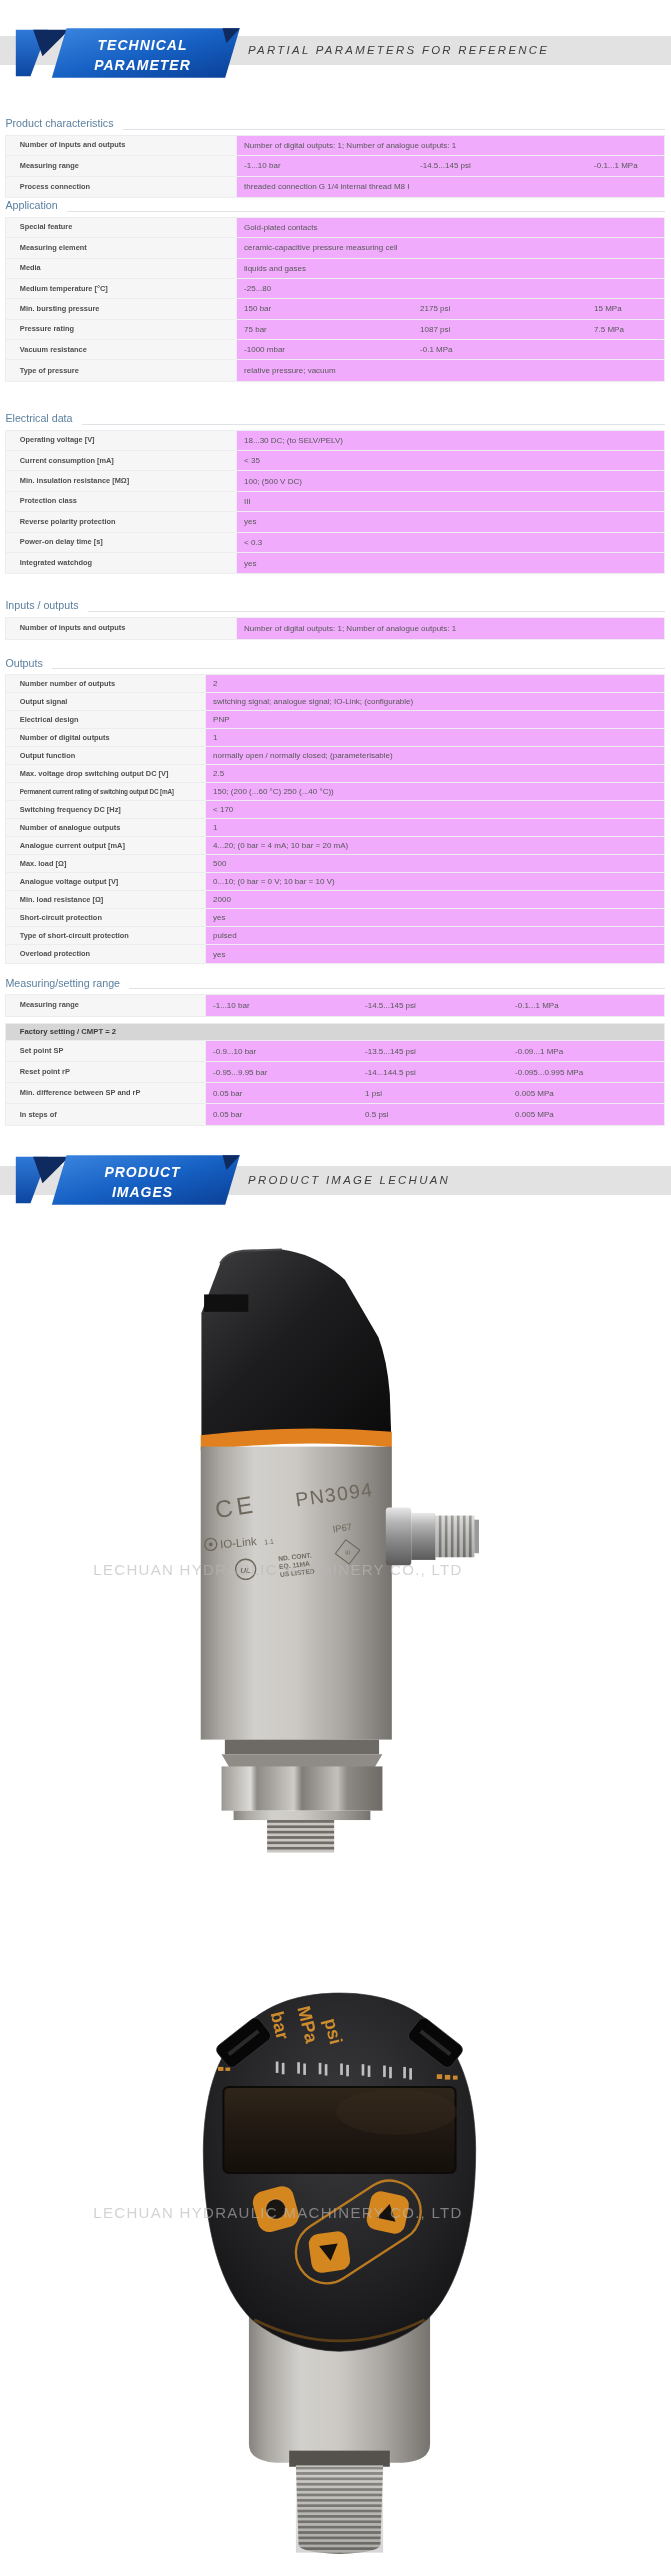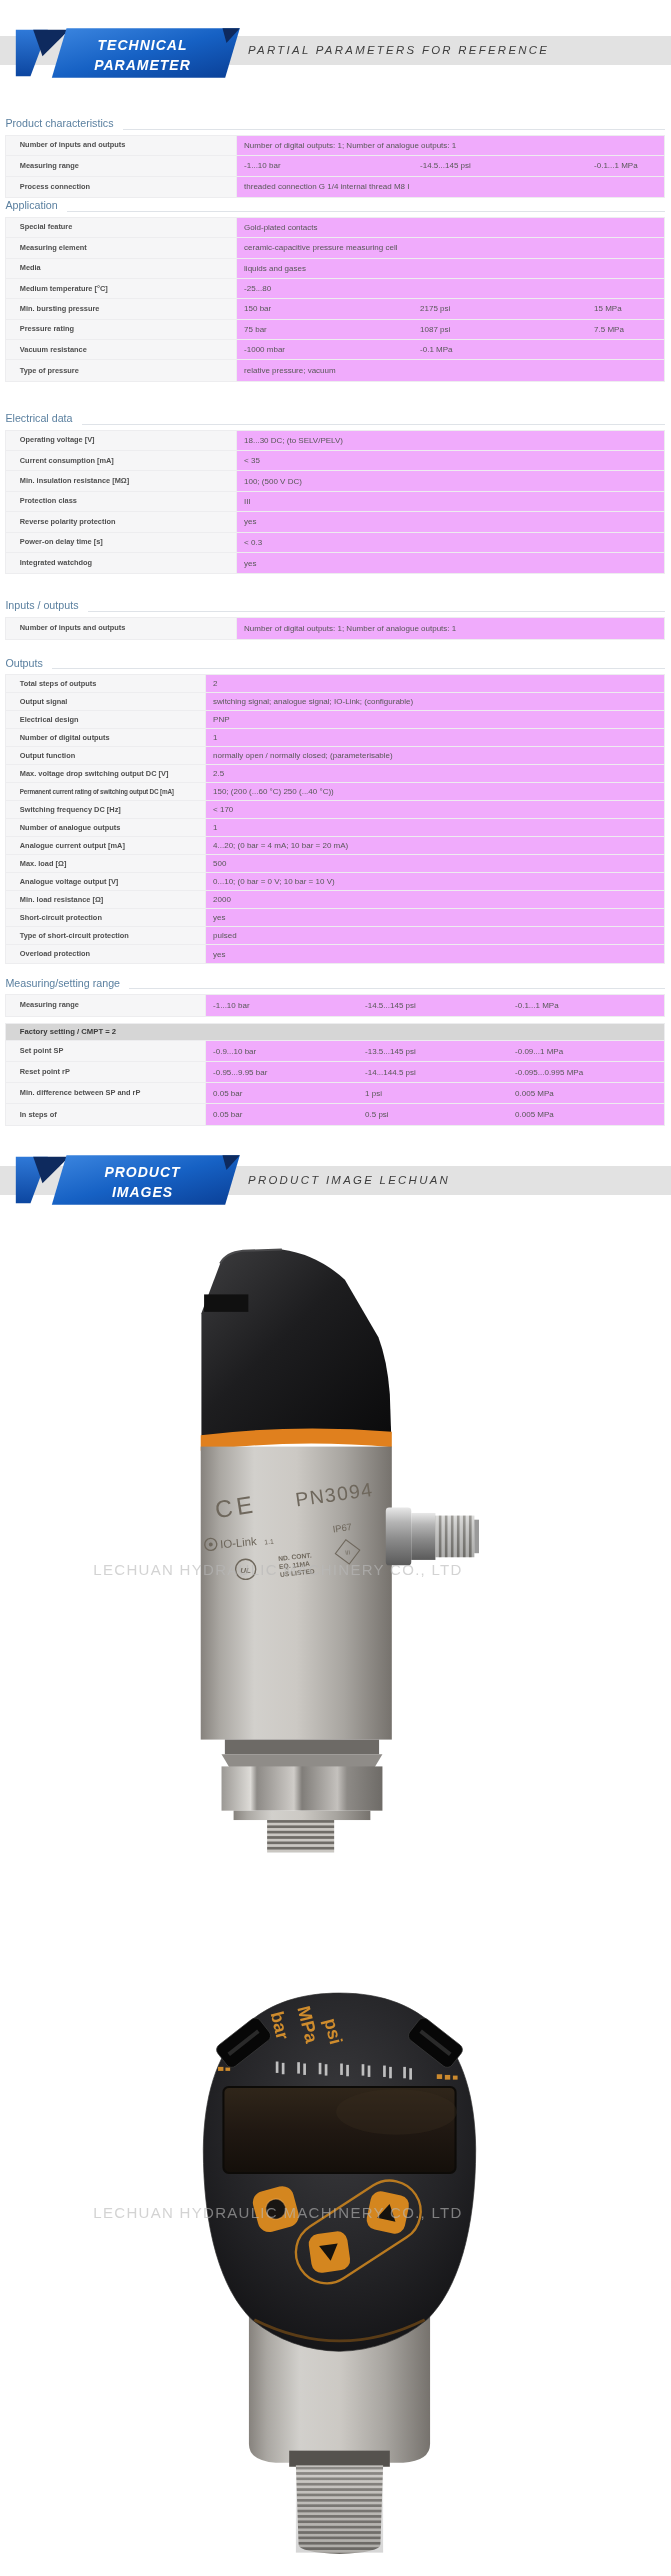--- a/index.html
+++ b/index.html
@@ -326,21 +326,21 @@
         </div>
       </div>
 
     <div class="shead mt-d">
       <span class="stitle">Outputs</span>
       <span class="srule"></span>
     </div>
     <div class="ttable rh27 narrow">
 
         <div class="trow">
-          <div class="tlabel">Total steps of outputs</div>
+          <div class="tlabel">Number number of outputs</div>
           <div class="tvals">
             <span class="v">2</span>
             <span class="v"></span>
             <span class="v"></span>
           </div>
         </div>
 
         <div class="trow">
           <div class="tlabel">Output signal</div>
           <div class="tvals">

